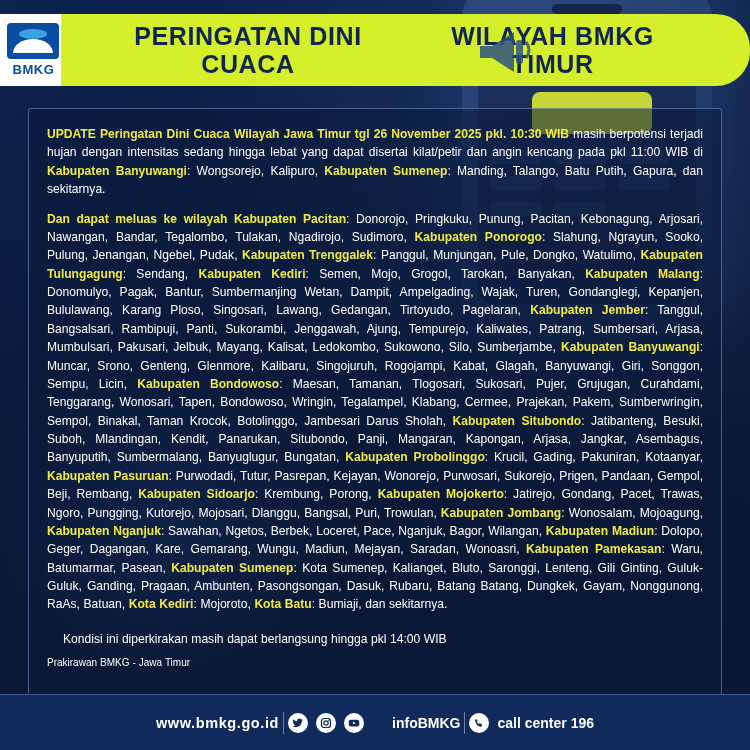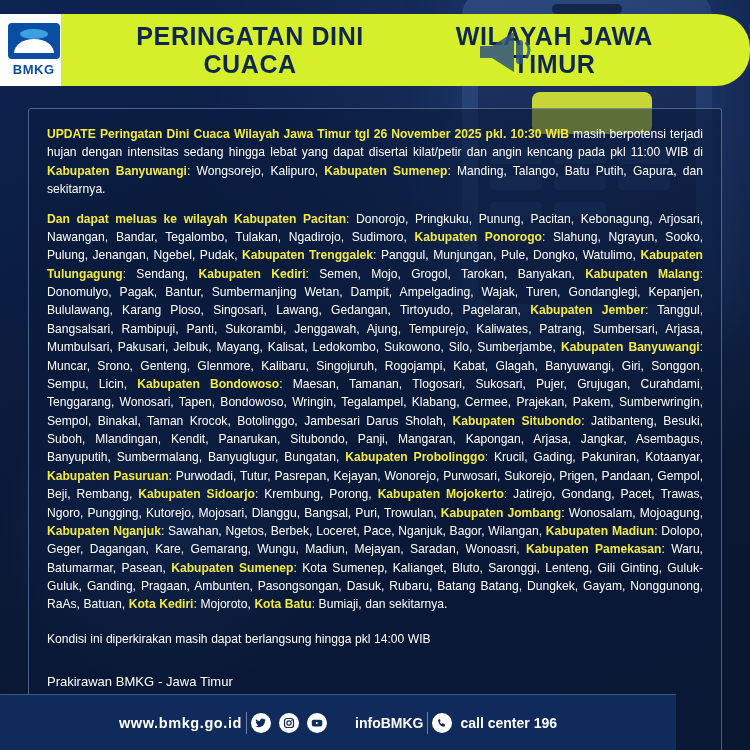--- a/index.html
+++ b/index.html
@@ -156,28 +156,28 @@
   .body-text {
     color: #ffffff;
     font-size: 12.1px;
     line-height: 1.52;
     text-align: justify;
     word-spacing: .2px;
   }
   .hl { color: #f2e941; font-weight: bold; }
   .para { margin-bottom: 11px; }
   .para:last-child { margin-bottom: 0; }
-  .sign { margin-top: 24px; color:#ffffff; font-size: 13px; }
-  .closing { margin-top: 16px; color:#ffffff; font-size: 12.1px; }
+  .sign { margin-top: 7px; color:#ffffff; font-size: 10px; }
+  .closing { margin-top: 16px; color:#ffffff; font-size: 12.1px; margin-left: 16px; }
 
   
   .footer {
     position: absolute;
     left: 0; bottom: 0;
-    width: 676px; height: 56px;
+    width: 750px; height: 56px;
     background: #102a5c;
     border-top: 1px solid rgba(140,175,225,0.35);
     display: flex;
     align-items: center;
     justify-content: center;
     gap: 4px;
     z-index: 5;
   }
   .footer .site {
     color: #ffffff; font-size: 14.5px; font-weight: bold; letter-spacing: .6px;
@@ -218,21 +218,21 @@
     <span style="left:64px;top:52px;width:52px;height:14px"></span>
   </div>
 
   <div class="header">
     <div class="logo-box">
       <div class="logo-mark"></div>
       <div class="logo-text">BMKG</div>
     </div>
     <div class="title-pill">
       <div class="l1">PERINGATAN DINI CUACA</div>
-      <div class="l2">WILAYAH JAWA TIMUR</div>
+      <div class="l2">WILAYAH BMKG TIMUR</div>
     </div>
   </div>
 
   <div class="megaphone">
     <svg width="66" height="56" viewBox="0 0 66 56">
       <path d="M10 24 L10 36 L22 36 L44 50 L44 10 L22 24 Z" fill="#2f527f" opacity="0.85"></path>
       <rect x="46" y="18" width="7" height="24" rx="3" fill="#2f527f" opacity="0.85"></rect>
       <path d="M56 20 q6 8 0 16" stroke="#2f527f" stroke-width="3" fill="none" opacity="0.85"></path>
     </svg>
   </div>

